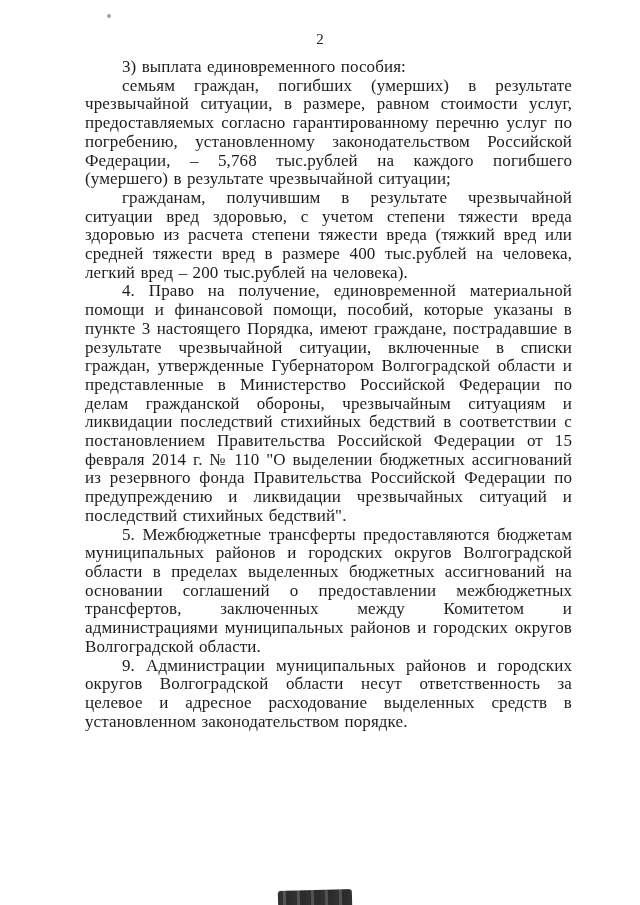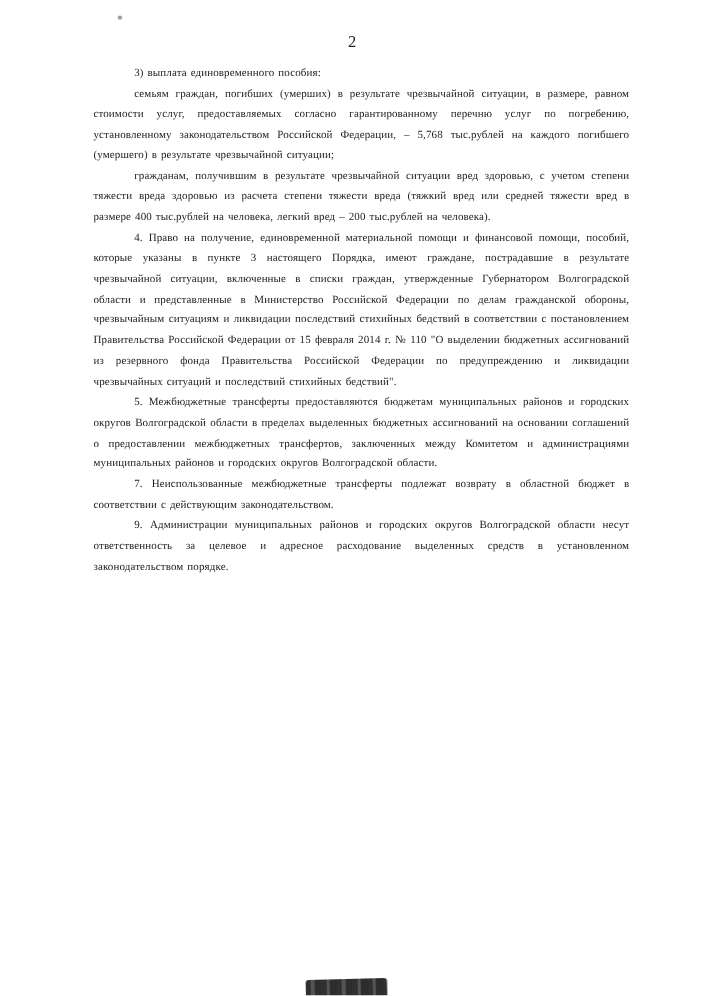--- a/index.html
+++ b/index.html
@@ -27,21 +27,21 @@
     color: #1c1c1e;
   }
   .text-block {
     position: absolute;
     top: 58px;
     left: 85px;
     width: 487px;
   }
   .para {
     margin: 0;
-    font-size: 10px;
+    font-size: 17px;
     line-height: 18.7px;
     text-align: justify;
     text-indent: 37px;
     letter-spacing: 0.1px;
     word-spacing: 1px;
   }
   .artifact-dot {
     position: absolute;
     top: 14px;
     left: 107px;
@@ -72,19 +72,18 @@
   <span class="artifact-dot"></span>
 
   <div class="page-number">2</div>
 
   <div class="text-block">
     <p class="para">3) выплата единовременного пособия:</p>
     <p class="para">семьям граждан, погибших (умерших) в результате чрезвычайной ситуации, в размере, равном стоимости услуг, предоставляемых согласно гарантированному перечню услуг по погребению, установленному законодательством Российской Федерации, – 5,768 тыс.рублей на каждого погибшего (умершего) в результате чрезвычайной ситуации;</p>
     <p class="para">гражданам, получившим в результате чрезвычайной ситуации вред здоровью, с учетом степени тяжести вреда здоровью из расчета степени тяжести вреда (тяжкий вред или средней тяжести вред в размере 400 тыс.рублей на человека, легкий вред – 200 тыс.рублей на человека).</p>
     <p class="para">4. Право на получение, единовременной материальной помощи и финансовой помощи, пособий, которые указаны в пункте 3 настоящего Порядка, имеют граждане, пострадавшие в результате чрезвычайной ситуации, включенные в списки граждан, утвержденные Губернатором Волгоградской области и представленные в Министерство Российской Федерации по делам гражданской обороны, чрезвычайным ситуациям и ликвидации последствий стихийных бедствий в соответствии с постановлением Правительства Российской Федерации от 15 февраля 2014 г. № 110 "О выделении бюджетных ассигнований из резервного фонда Правительства Российской Федерации по предупреждению и ликвидации чрезвычайных ситуаций и последствий стихийных бедствий".</p>
     <p class="para">5. Межбюджетные трансферты предоставляются бюджетам муниципальных районов и городских округов Волгоградской области в пределах выделенных бюджетных ассигнований на основании соглашений о предоставлении межбюджетных трансфертов, заключенных между Комитетом и администрациями муниципальных районов и городских округов Волгоградской области.</p>
-    <p class="para">7. Неиспользованные межбюджетные трансферты подлежат возврату в областной бюджет в соответствии с действующим законодательством.</p>
     <p class="para">9. Администрации муниципальных районов и городских округов Волгоградской области несут ответственность за целевое и адресное расходование выделенных средств в установленном законодательством порядке.</p>
   </div>
 
   <div class="artifact-smudge"></div>
 
 </div>
 
 </body></html>

